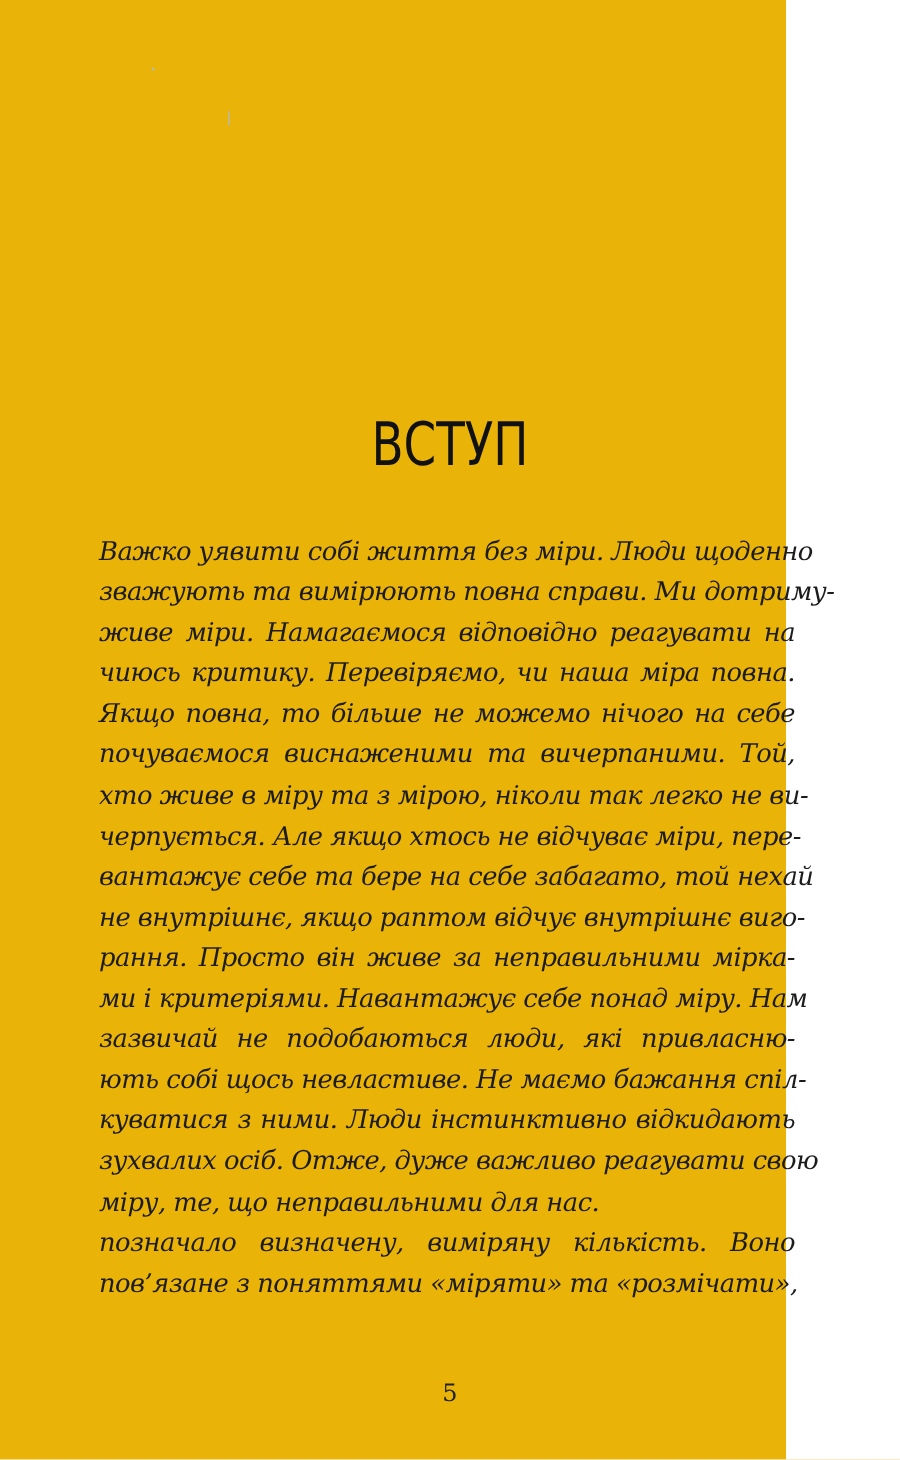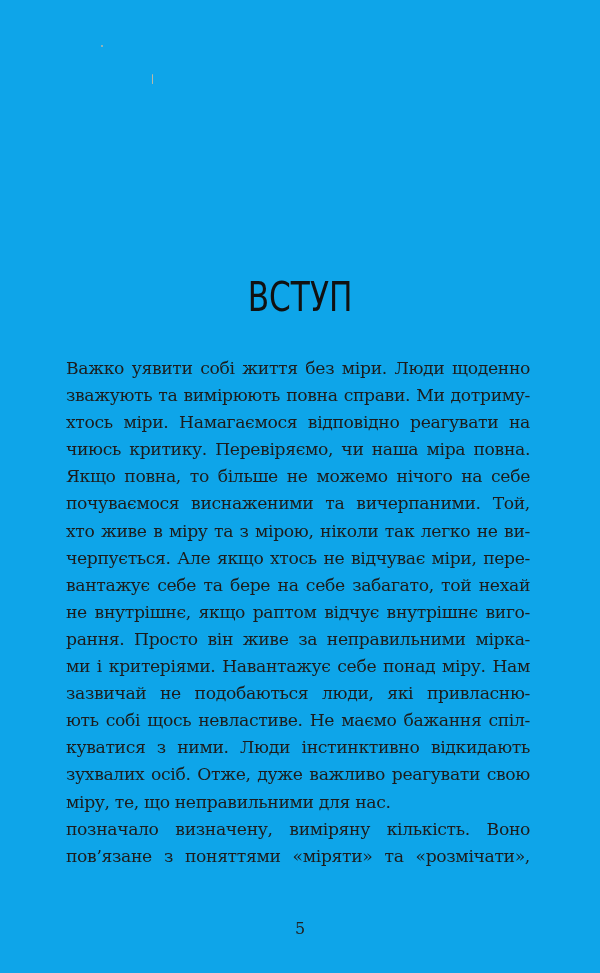--- a/index.html
+++ b/index.html
@@ -10,23 +10,23 @@
     body {
       width: 600px;
       height: 973px;
       position: relative;
       overflow: hidden;
       color: #1a1a1a;
     }
     .page {
       position: absolute;
       left: 0; top: 0;
-      width: 600px;
+      width: 524px;
       height: 973px;
-      background: #0ea5e9;
+      background: #eab308;
     }
     .speck {
       position: absolute;
       background: #b9b9a8;
       border-radius: 1px;
     }
     .chapter-title {
       position: absolute;
       top: 248px;
       left: 0;
@@ -51,20 +51,21 @@
       line-height: 27.1px;
       color: #1c1c1c;
     }
     .line {
       display: block;
       white-space: nowrap;
       text-align: justify;
       text-align-last: justify;
       height: 27.1px;
       letter-spacing: -0.35px;
+      font-style: italic;
     }
     .line.last {
       text-align-last: left;
     }
     .line.indent {
       padding-left: 28px;
     }
     .page-number {
       position: absolute;
       top: 919px;
@@ -83,21 +84,21 @@
 
   <div class="speck" style="left:101px;top:45px;width:2px;height:2px;"></div>
   <div class="speck" style="left:152px;top:74px;width:1px;height:10px;"></div>
 
   <h1 class="chapter-title">ВСТУП</h1>
 
   <div class="body-text">
 
     <span class="line">Важко уявити собі життя без міри. Люди щоденно</span>
     <span class="line">зважують та вимірюють повна справи. Ми дотриму-</span>
-    <span class="line">хтось міри. Намагаємося відповідно реагувати на</span>
+    <span class="line">живе міри. Намагаємося відповідно реагувати на</span>
     <span class="line">чиюсь критику. Перевіряємо, чи наша міра повна.</span>
     <span class="line">Якщо повна, то більше не можемо нічого на себе</span>
     <span class="line">почуваємося виснаженими та вичерпаними. Той,</span>
     <span class="line">хто живе в міру та з мірою, ніколи так легко не ви-</span>
     <span class="line">черпується. Але якщо хтось не відчуває міри, пере-</span>
     <span class="line">вантажує себе та бере на себе забагато, той нехай</span>
     <span class="line">не внутрішнє, якщо раптом відчує внутрішнє виго-</span>
     <span class="line">рання. Просто він живе за неправильними мірка-</span>
     <span class="line">ми і критеріями. Навантажує себе понад міру. Нам</span>
     <span class="line">зазвичай не подобаються люди, які привласню-</span>

